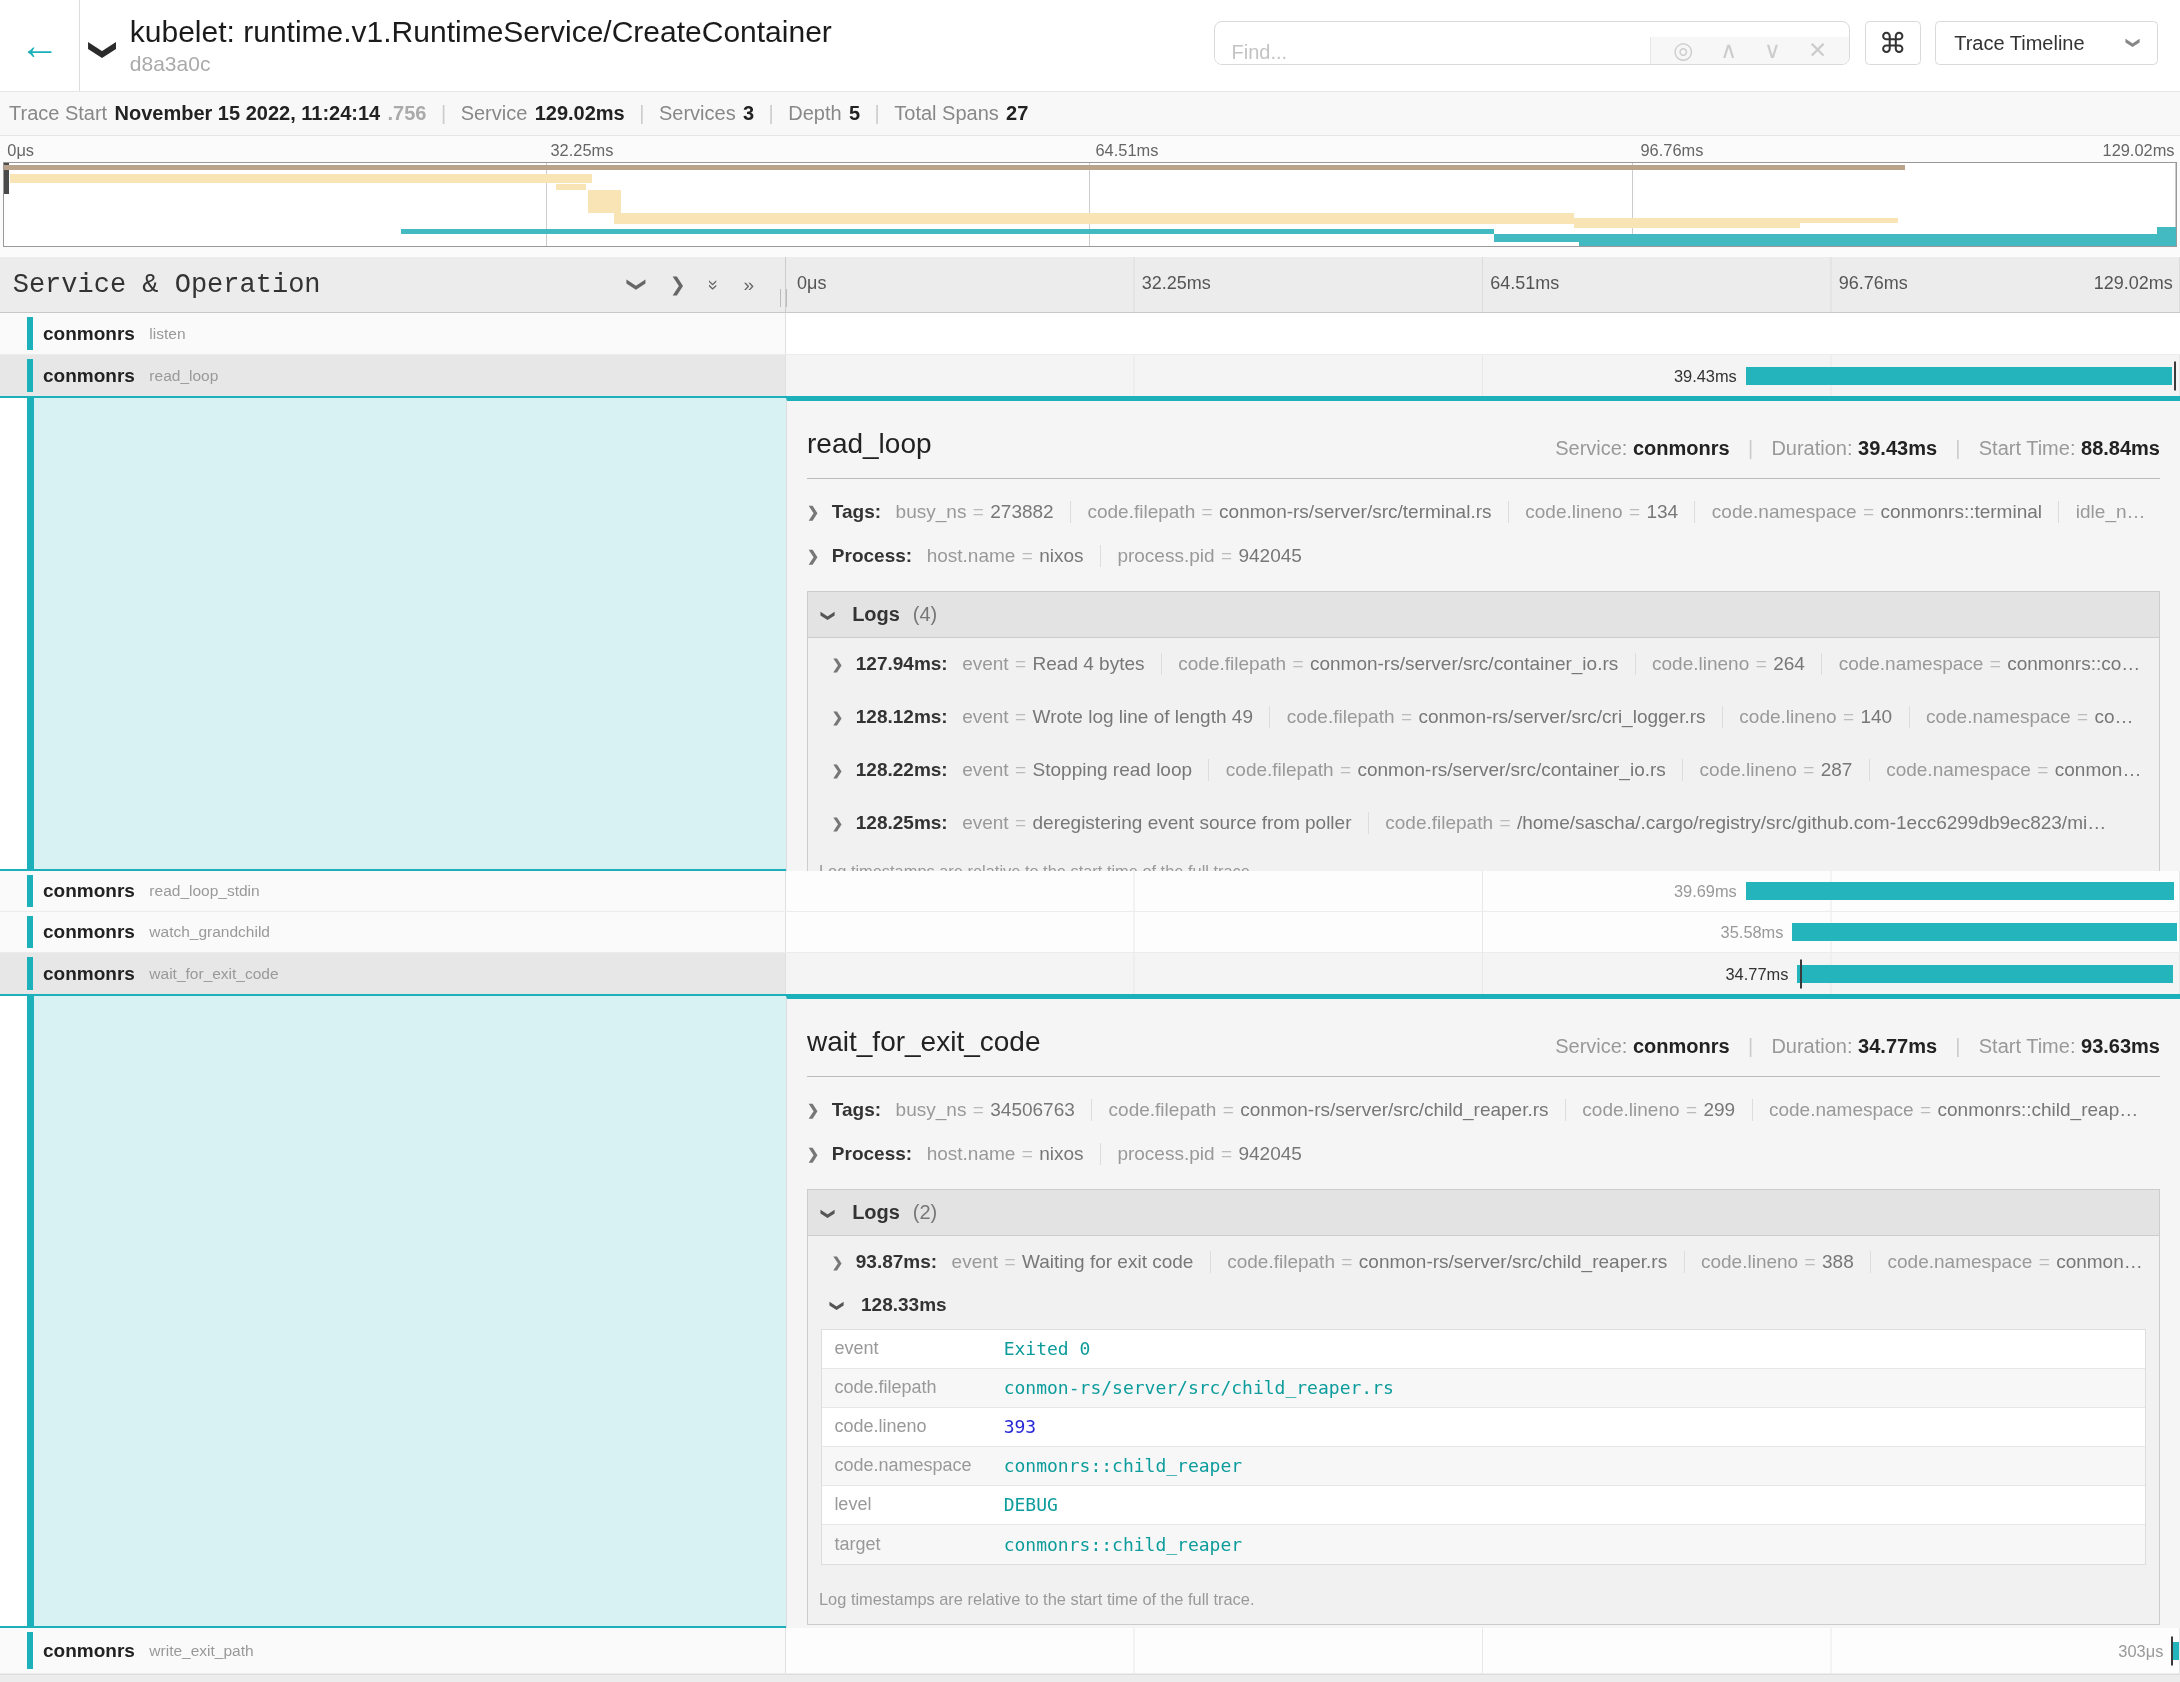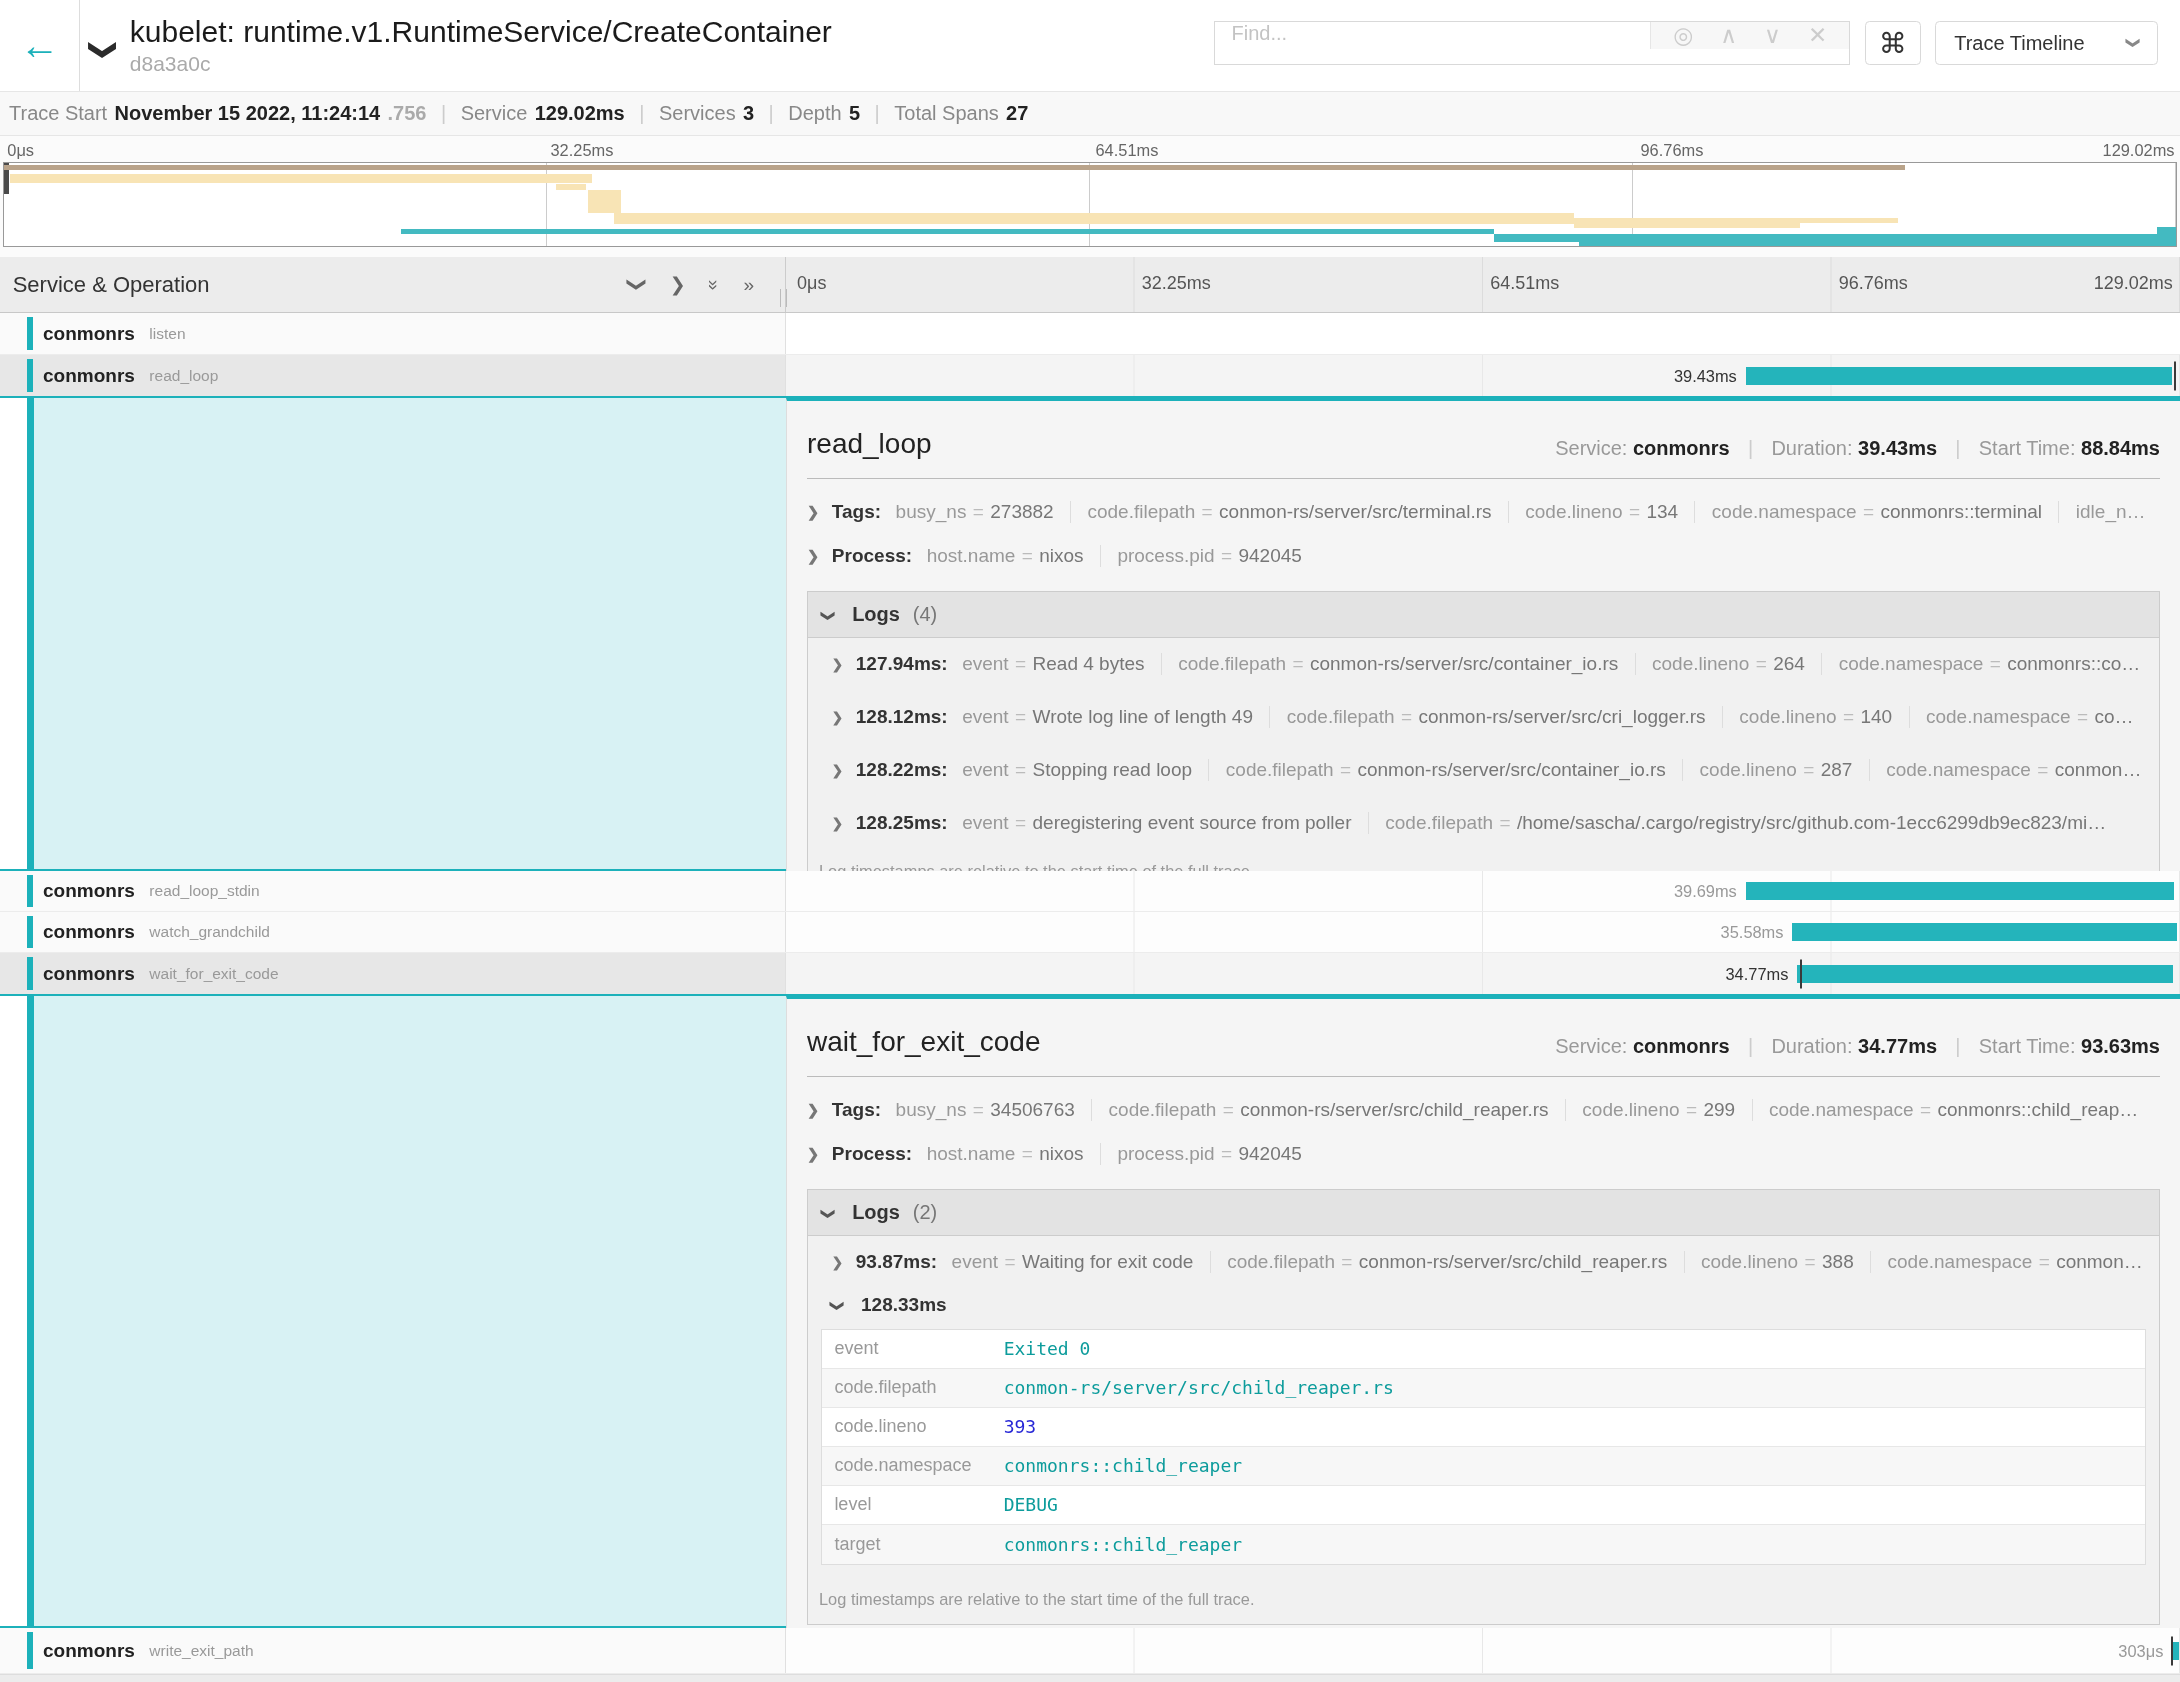--- a/index.html
+++ b/index.html
@@ -12,22 +12,22 @@
     border-right:0.9px solid #ddd; cursor:pointer; }
   .hdr-back span { font-size:40px; color:var(--accent,#12919c); }
   .hdr-chev { margin:9px 0 0 12.7px; cursor:pointer; }
   .chev { display:inline-block; font-weight:bold; color:#2b2b2b; }
   .chev.down { transform:rotate(90deg); }
   .hdr-chev .chev { font-size:27px; }
   .hdr-titles { margin-left:14.5px; }
   .trace-title { font-size:30px; font-weight:500; color:#1b1b1b; line-height:1.15; }
   .trace-id { font-size:21px; color:#aaa; margin-top:2.7px; }
   .hdr-controls { position:absolute; right:22px; top:21px; display:flex; align-items:center; gap:14.5px; }
-  .find-group { display:flex; align-items:flex-start; height:44px; width:636px;
-    border:0.9px solid #d9d9d9; border-radius:0; overflow:hidden; background:#fff; }
+  .find-group { display:flex; align-items:flex-end; height:44px; width:636px;
+    border:0.9px solid #d9d9d9; border-radius:8px; overflow:hidden; background:#fff; }
   .find-group input { flex:1; border:none; outline:none; padding:0 16.4px; font-size:20px;
     font-family:"Liberation Sans",sans-serif; color:#444; }
   .find-group input::placeholder { color:#c3c3c3; }
   .find-tools { display:flex; align-items:center; gap:27px; padding:0 22px; background:#f7f7f7;
     border-left:0.9px solid #e6e6e6; color:#ccc; font-size:23px; }
   .find-tools span { cursor:pointer; }
   .kbd-btn { height:44px; width:56px; border:0.9px solid #d9d9d9; border-radius:4.5px; background:#fff;
     display:flex; align-items:center; justify-content:center; font-size:28px; color:#333; cursor:pointer; }
   .view-btn { height:44px; border:0.9px solid #d9d9d9; border-radius:4.5px; background:#fff; padding:0 18px;
     display:flex; align-items:center; font-size:20px; color:#333; cursor:pointer;gap:32px; }
@@ -46,21 +46,21 @@
   .mm-labels { position:relative; height:25.5px; font-size:16.4px; color:#666; }
   .mm-labels span { position:absolute; top:4.5px; }
   .mm-canvas { position:absolute; left:2.7px; right:2.7px; top:25.5px; height:85px; background:#fff;
     border:0.9px solid #999; background-image:linear-gradient(to left,#ccc 0.9px,transparent 0.9px);
     background-size:25% 100%; overflow:hidden; }
   .mm-seg { position:absolute; }
 
   
   .grid-header { height:56px; display:flex; background:#ececec; border-bottom:0.9px solid #c8c8c8; }
   .gh-left { width:786px; display:flex; align-items:center; padding-left:12.7px; border-right:0.9px solid #ccc; position:relative; }
-  .gh-title { font-size:22px; color:#333; }
+  .gh-title { font-size:27px; color:#333;font-family:Liberation Mono, monospace; }
   .gh-icons { position:absolute; right:31px; display:flex; gap:23.6px; align-items:center; color:#666; font-size:19px; }
   .gh-icons .chev { color:#666; font-weight:normal; }
   .grip { position:absolute; right:-1.8px; bottom:5.5px; width:7.3px; height:18px;
     border-left:1.8px solid #bbb; border-right:1.8px solid #bbb; cursor:col-resize; }
   .gh-right { flex:1; position:relative; font-size:18px; color:#555;
     background-image:linear-gradient(to left,#dcdcdc 0.9px,transparent 0.9px); background-size:25% 100%; }
   .gh-right span { position:absolute; top:16.4px; }
   .t0 { left:11px; } .t1 { left:calc(25% + 7.3px); } .t2 { left:calc(50% + 7.3px); }
   .t3 { left:calc(75% + 7.3px); } .t4 { right:7.3px; }
 

